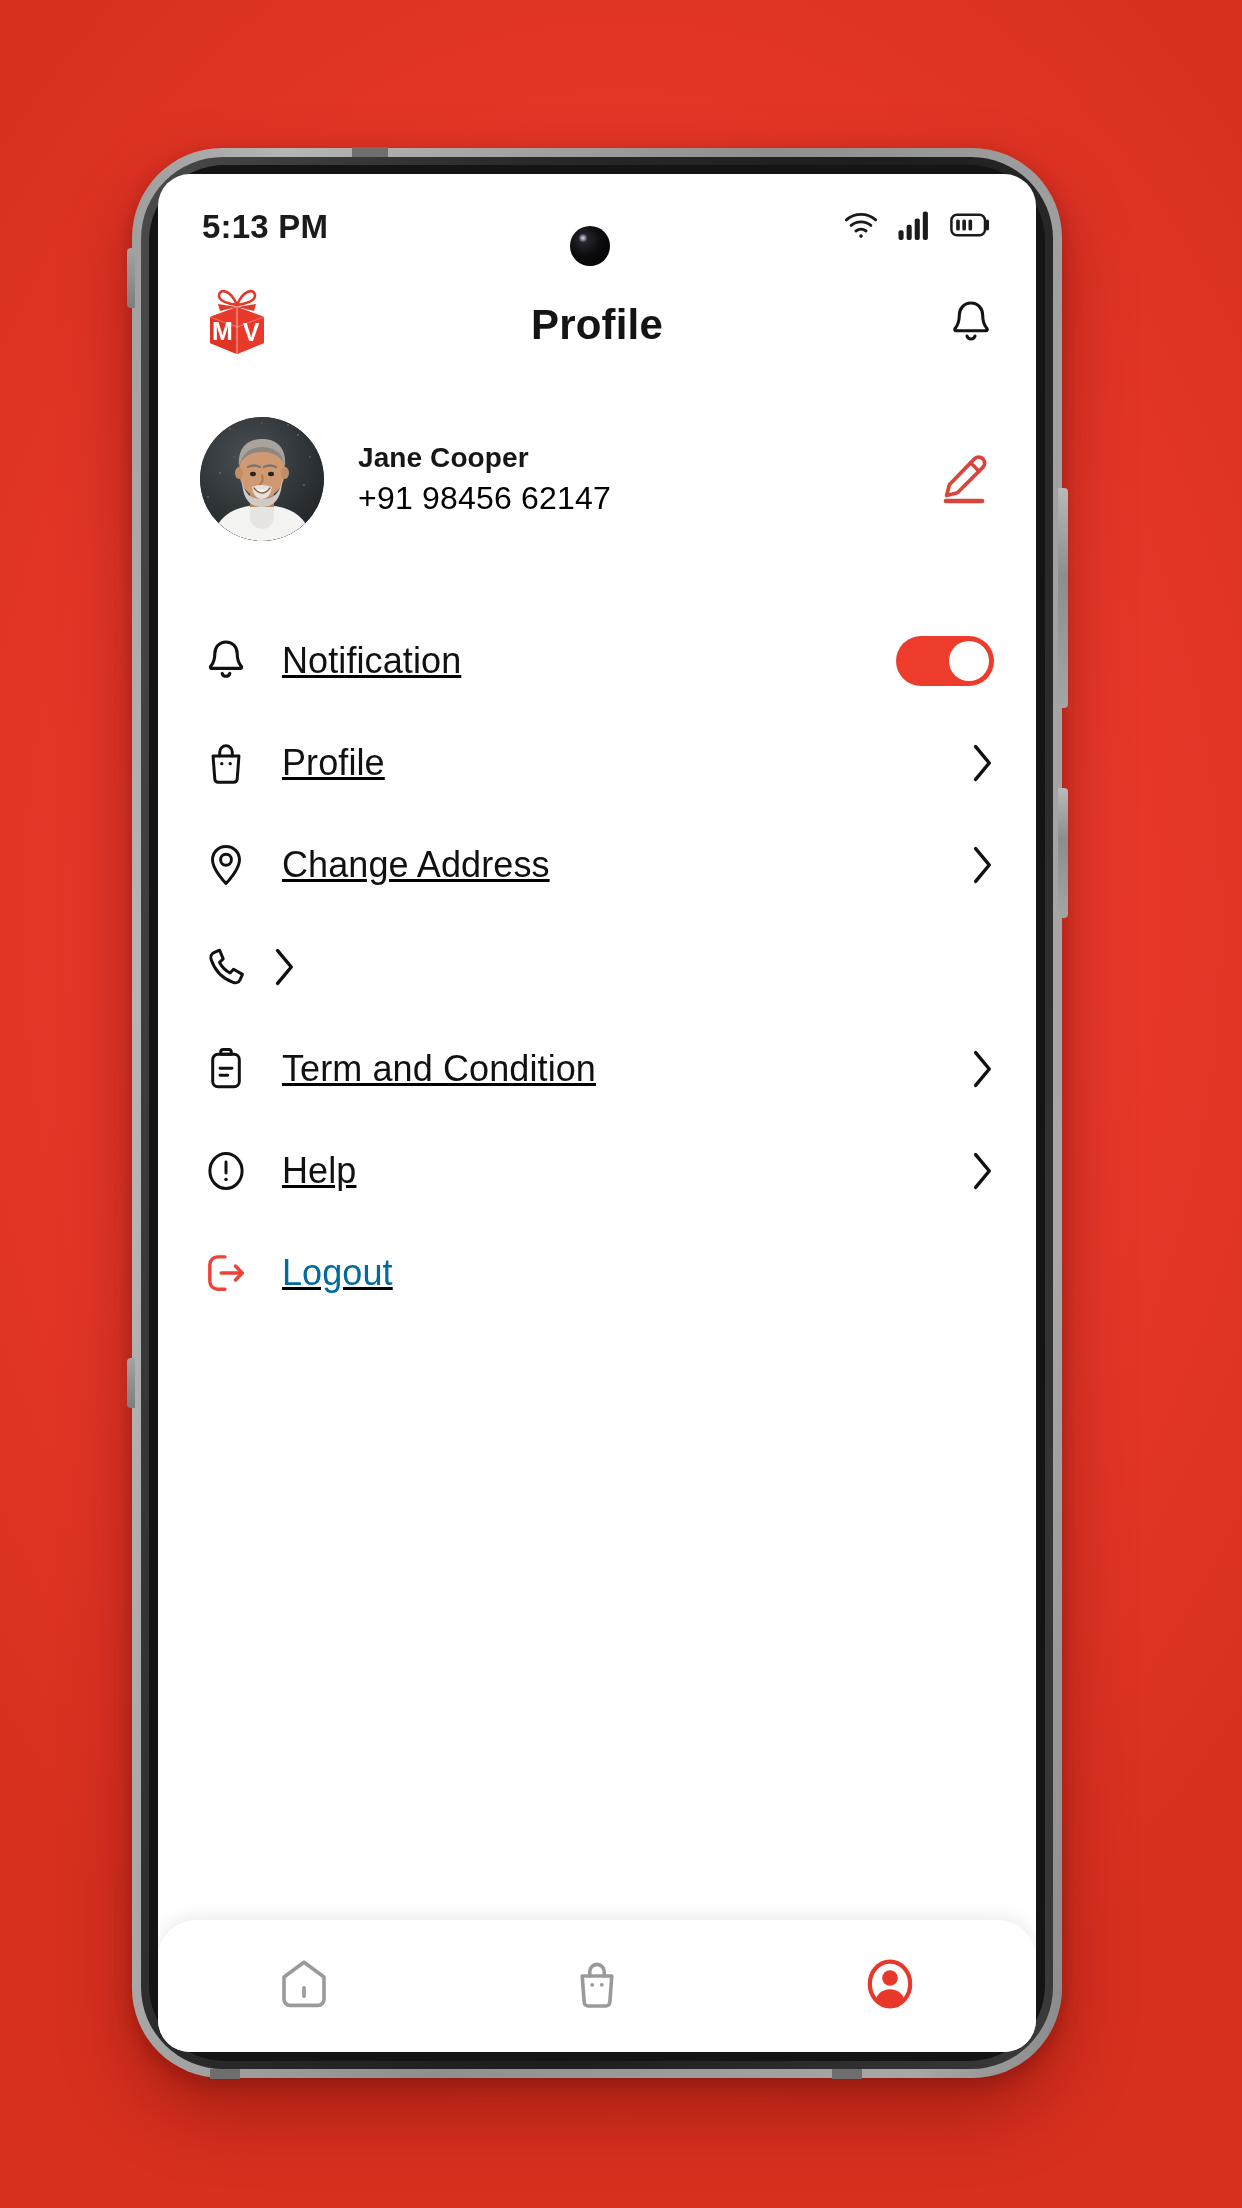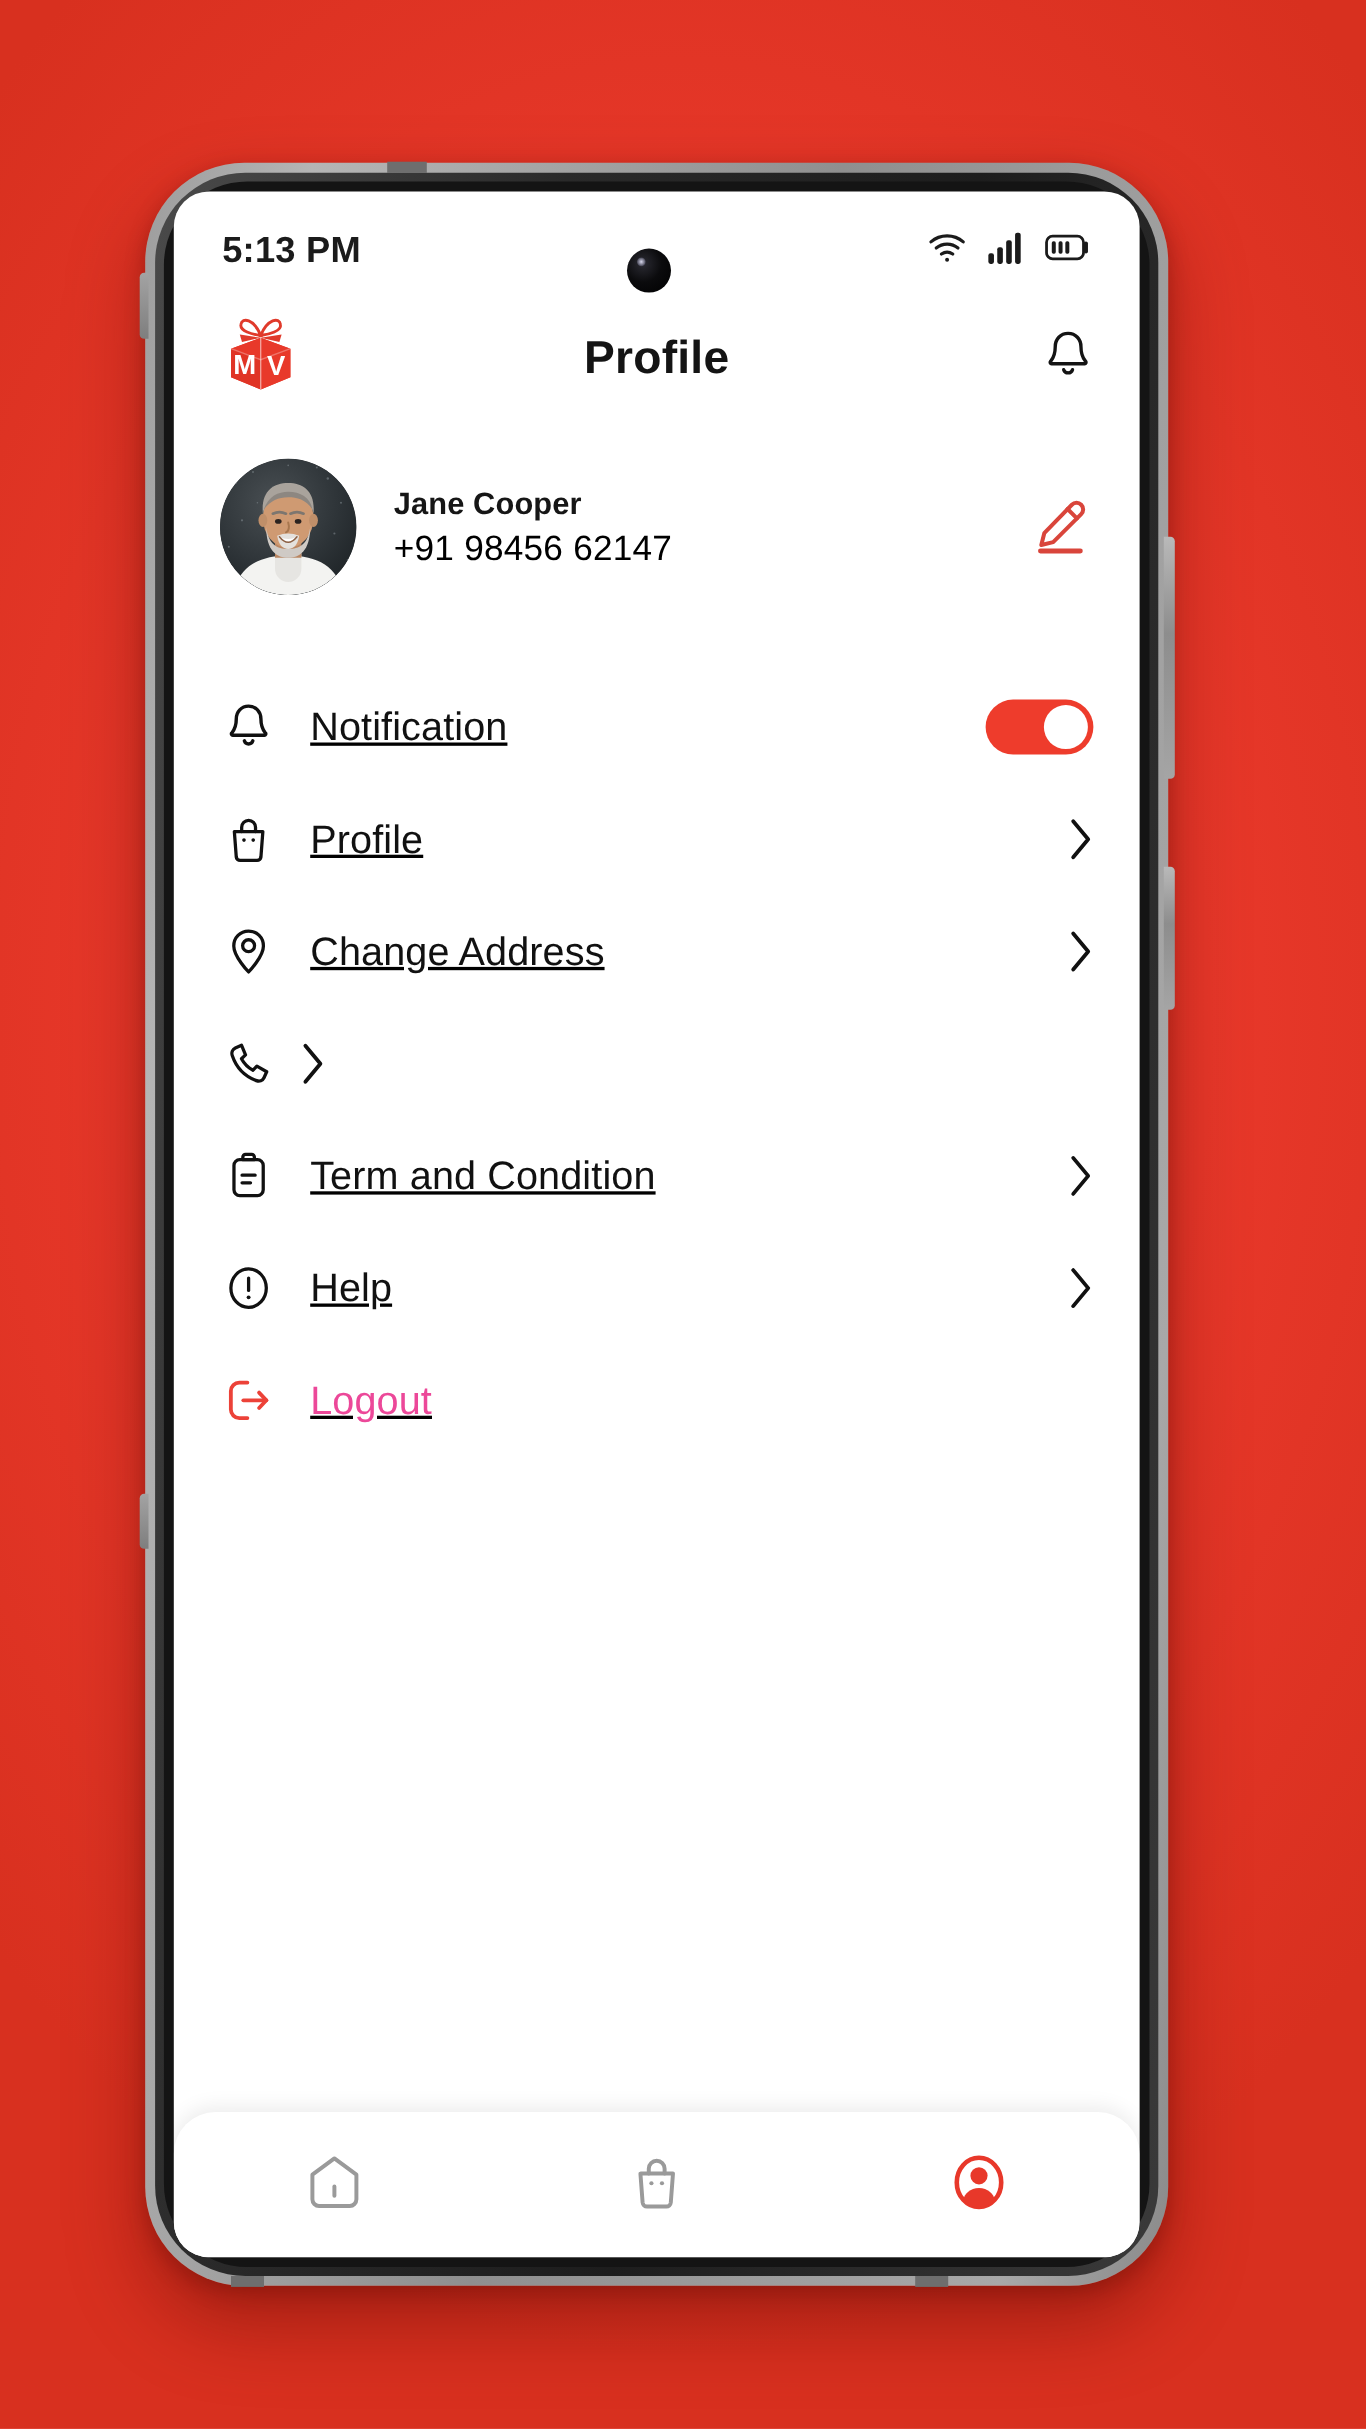--- a/index.html
+++ b/index.html
@@ -140,21 +140,21 @@
   }
   .menu-icon {
     width:52px; height:52px; flex:0 0 auto;
     display:flex; align-items:center; justify-content:center;
     margin-right:8px;
   }
   .menu-label {
     font-size:36px; color:#111; flex:1 1 auto;
     margin-left:22px; letter-spacing:.1px;
   }
-  .menu-label.danger { color:#ec4899; }
+  .menu-label.danger { color:#0369a1; }
   .chevron { width:36px; flex:0 0 auto; display:flex; justify-content:flex-end; }
 
   
   .toggle {
     width:98px; height:50px; border-radius:25px;
     background:#EE3C2C; position:relative; flex:0 0 auto;
   }
   .toggle .knob {
     position:absolute; top:5px; right:5px;
     width:40px; height:40px; border-radius:50%;

